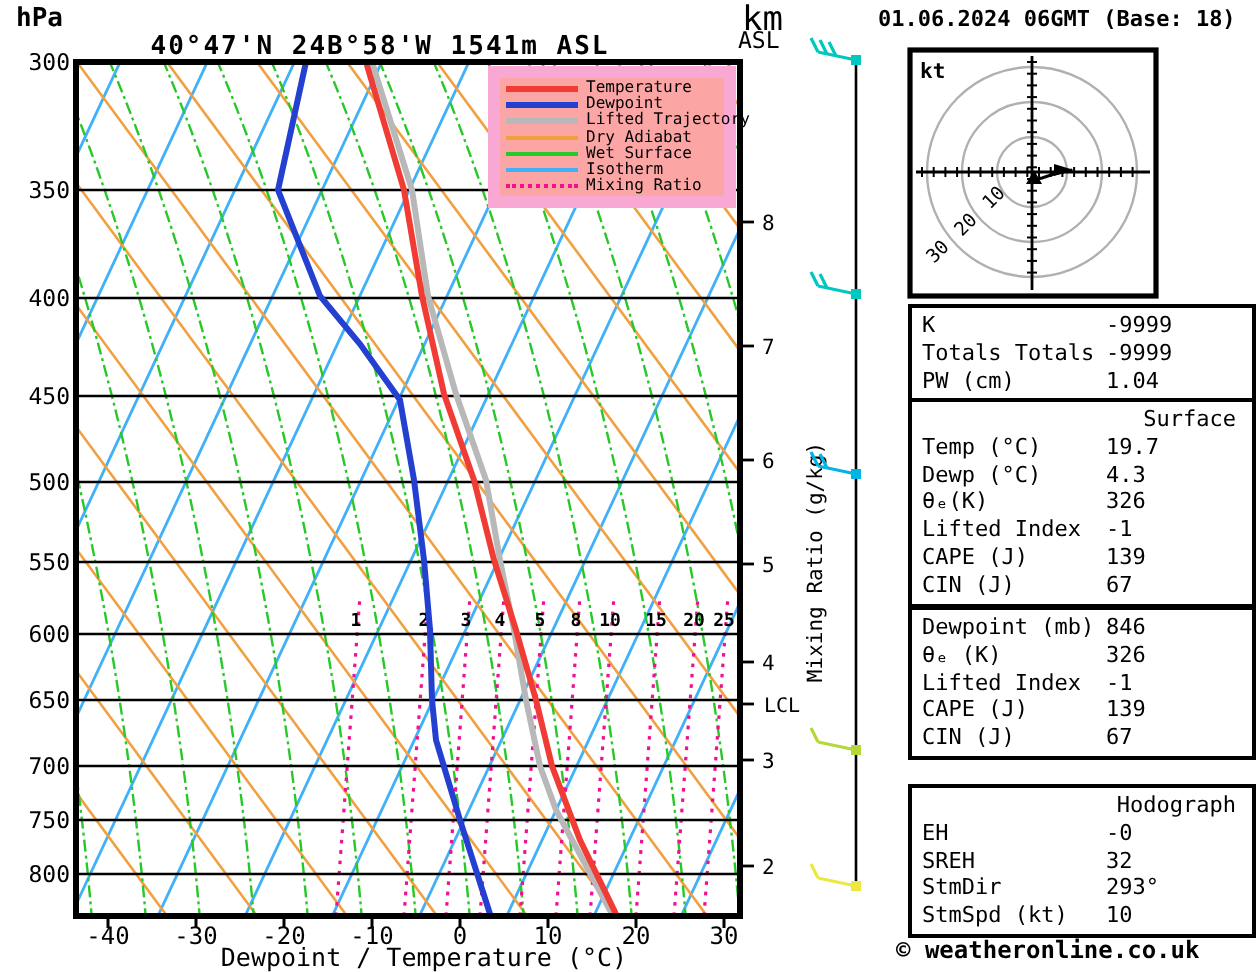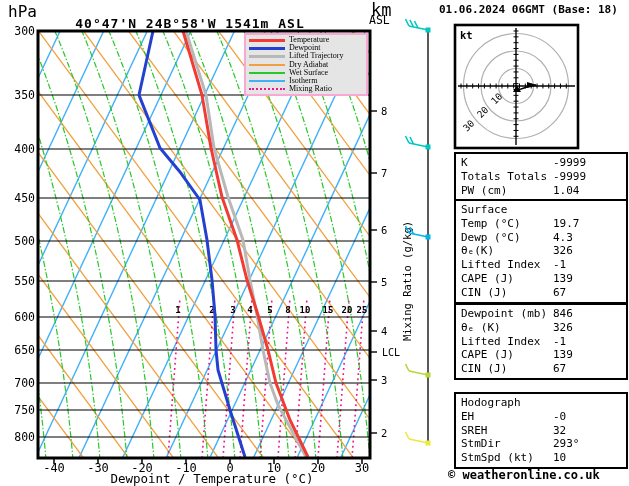--- a/index.html
+++ b/index.html
@@ -1,30 +1,30 @@
 <!DOCTYPE html>
 <html><head>
 <meta charset="utf-8">
 <style>
   html,body{margin:0;padding:0;background:#fff;}
   .app{position:relative;width:629px;height:486px;background:#fff;font-family:"DejaVu Sans Mono",monospace;color:#000;overflow:hidden;}
   .abs{position:absolute;}
   .title{left:40px;top:16px;width:300px;text-align:center;font-size:13px;font-weight:700;letter-spacing:1px;white-space:nowrap;}
-  .unit-hpa{left:8px;top:2px;font-size:16px;}
+  .unit-hpa{left:8px;top:2px;font-size:13px;font-weight:bold;}
   .unit-km{left:371px;top:0px;font-size:17px;}
   .unit-asl{left:369px;top:13px;font-size:11.5px;}
   .date{left:404px;top:3px;width:225px;font-size:11px;font-weight:700;white-space:nowrap;margin-left:35px;}
-  .legend{left:244px;top:33px;width:124px;border:2px solid #f9a8d4;background:#e5e5e5;padding:1px 0 1px 3px;box-sizing:border-box;font-family:Liberation Serif, serif;}
+  .legend{left:244px;top:33px;width:124px;border:6px solid #f9a8d4;background:#fca5a5;padding:1px 0 1px 3px;box-sizing:border-box;}
   .lrow{display:flex;align-items:center;height:8.2px;}
   .lsample{width:36px;margin-right:4px;flex:none;}
   .llabel{font-size:8px;line-height:8px;white-space:nowrap;}
   .ibox{position:absolute;left:454px;width:174px;border:2px solid #000;background:#fff;box-sizing:border-box;padding:2px 0 2px 5px;font-size:11px;}
   .irow{display:flex;height:13.8px;line-height:13.8px;white-space:nowrap;}
   .ilab{width:92px;flex:none;}
-  .ititle{height:13.8px;line-height:13.8px;text-align:left;padding-right:8px;}
+  .ititle{height:13.8px;line-height:13.8px;text-align:right;padding-right:8px;}
   .footer{left:448px;top:468px;font-size:12px;font-weight:700;white-space:nowrap;}
   svg text{font-family:"DejaVu Sans Mono",monospace;fill:#000;}
 </style>
 </head>
 <body>
 
 <div class="app">
   <svg id="chart" class="abs" style="left:0;top:0" width="629" height="486">
       <clipPath id="plotclip">
         <rect x="39" y="32" width="330" height="425"></rect>

